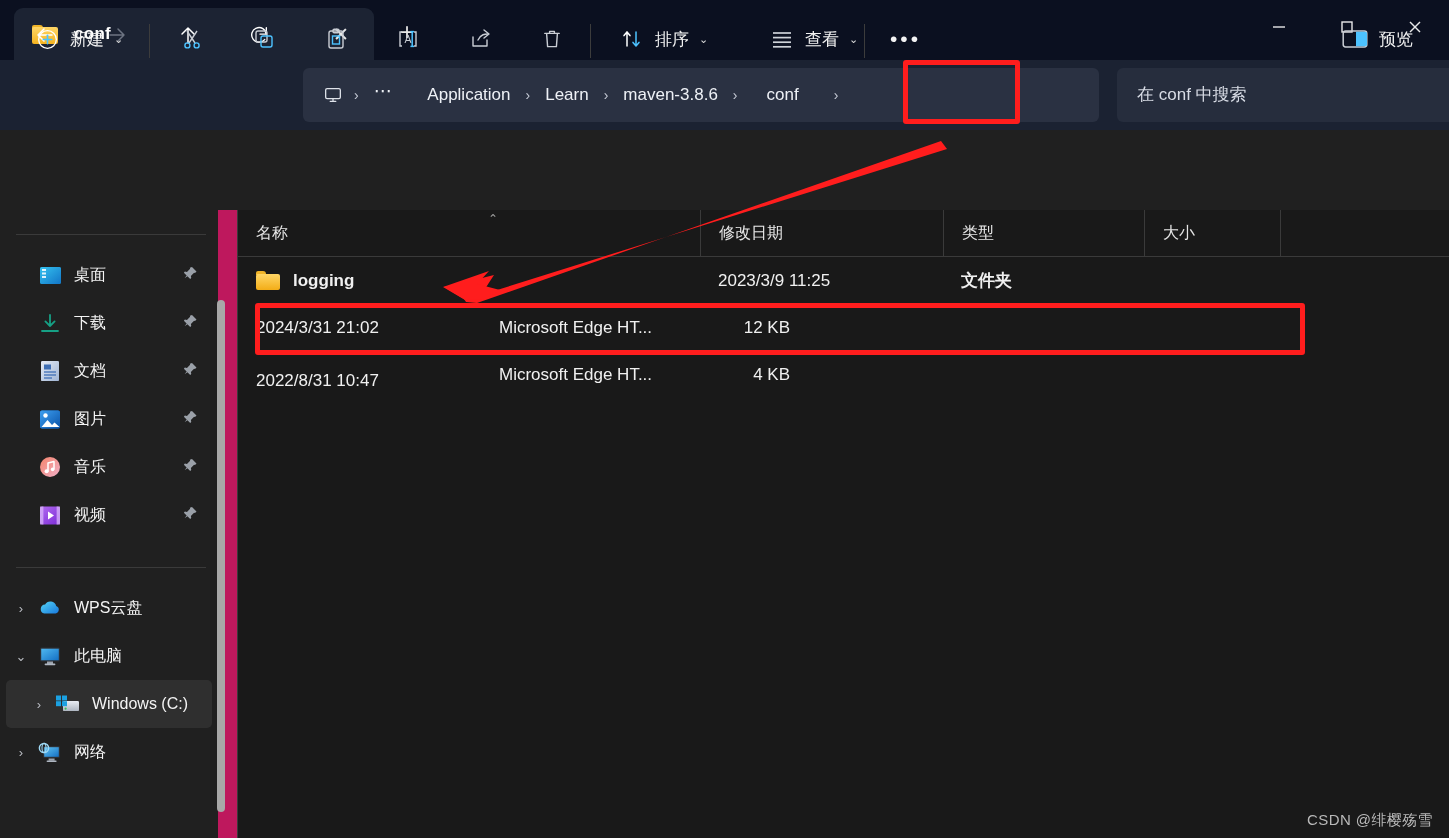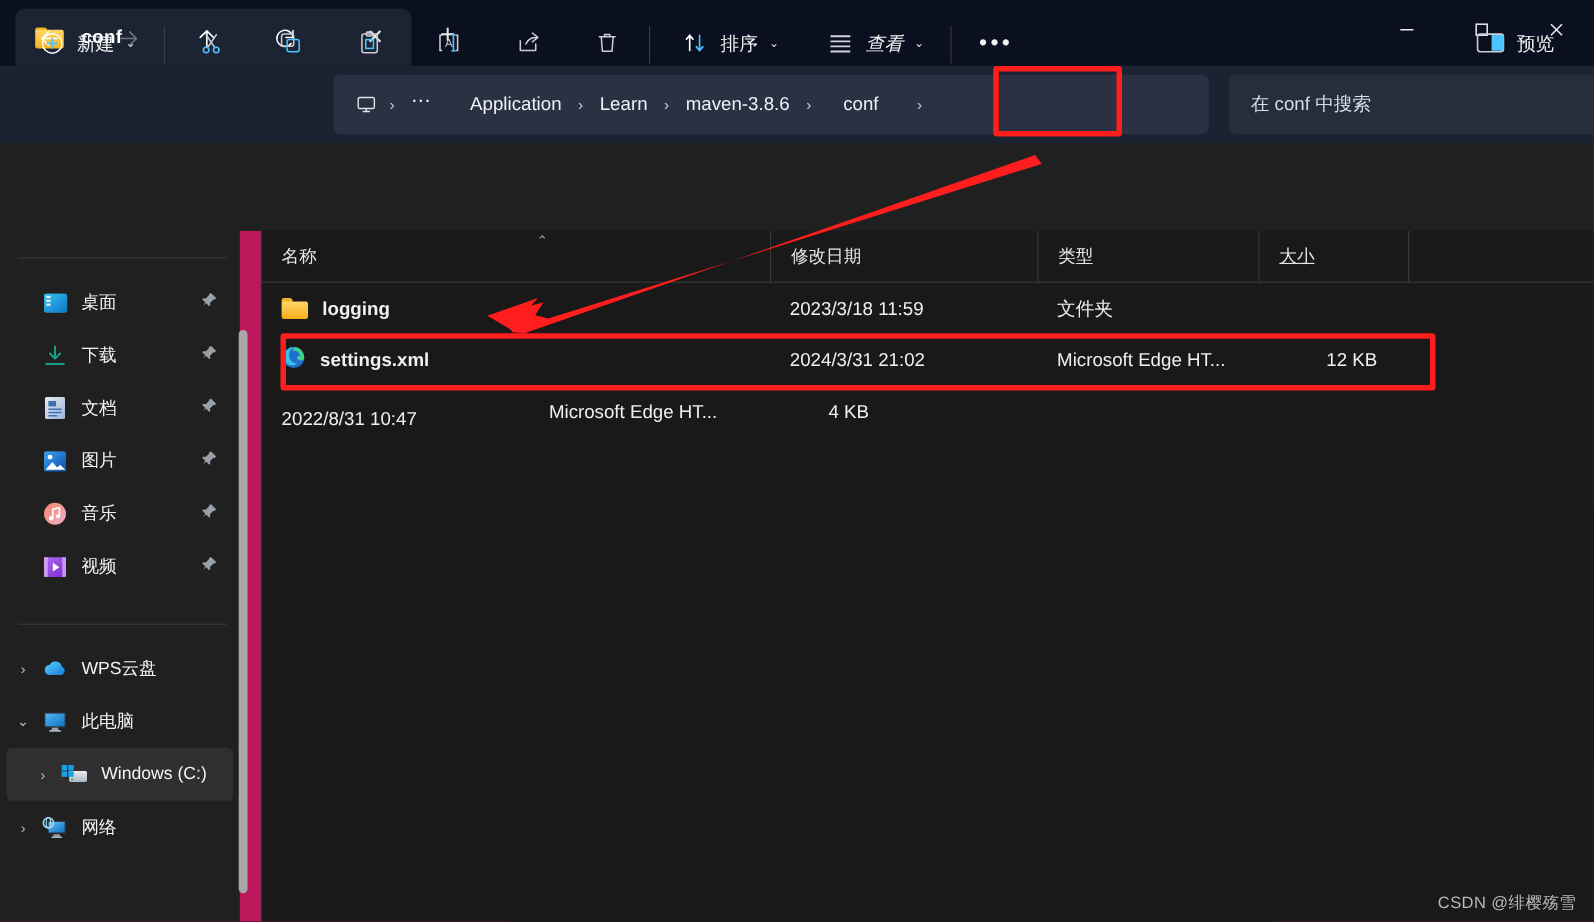--- a/index.html
+++ b/index.html
@@ -399,21 +399,21 @@
     <span class="icobox">
       <svg width="24" height="24" viewBox="0 0 24 24">
           <path d="M7 19V5M7 5L4 8.6M7 5l3 3.6" fill="none" stroke="#ffffff" stroke-width="1.5" stroke-linecap="round" stroke-linejoin="round"></path>
           <path d="M16 5v14M16 19l3-3.6M16 19l-3-3.6" fill="none" stroke="#4cc2ff" stroke-width="1.5" stroke-linecap="round" stroke-linejoin="round"></path>
         </svg>
     </span>
     <span class="lbl">排序</span>
     <span class="chev">⌄</span>
   </div>
 
-  <div class="cmd" style="left:742px;font-style:italic;">
+  <div class="cmd" style="left:760px;">
     <span class="icobox">
       <svg width="24" height="22" viewBox="0 0 24 22">
           <line x1="3" y1="5" x2="21" y2="5" stroke="#cfd3d9" stroke-width="1.7"></line>
           <line x1="3" y1="9.6" x2="21" y2="9.6" stroke="#cfd3d9" stroke-width="1.7"></line>
           <line x1="3" y1="14.2" x2="21" y2="14.2" stroke="#cfd3d9" stroke-width="1.7"></line>
           <line x1="3" y1="18.8" x2="21" y2="18.8" stroke="#cfd3d9" stroke-width="1.7"></line>
         </svg>
     </span>
     <span class="lbl">查看</span>
     <span class="chev">⌄</span>
@@ -660,48 +660,38 @@
   <div class="pane-divider"></div>
 
   <div class="filepane">
     <div class="hdr">
       <div class="cell" style="width:462px;">
         <span>名称</span>
         <span class="sortcaret">⌃</span>
       </div>
       <div class="cell" style="width:243px;">修改日期</div>
       <div class="cell" style="width:201px;">类型</div>
-      <div class="cell" style="width:136px;text-decoration:underline;">大小</div>
+      <div class="cell" style="width:136px;">大小</div>
       <div class="cell" style="width:168px;"></div>
     </div>
 
     <div class="row">
       <div class="c-name" style="width:462px;">
         <span class="folder-ico">
             <span class="b"></span>
             <span class="f"></span>
           </span>
         <span class="nm">logging</span>
       </div>
-      <div class="c-date" style="width:243px;">2023/3/18 11:59</div>
-      <div class="c-type" style="width:201px;">文件夹</div>
+      <div class="c-date" style="width:243px;">2023/3/9 11:25</div>
+      <div class="c-type" style="width:201px;font-weight:bold;">文件夹</div>
       <div class="c-size" style="width:136px;"></div>
     </div>
 
     <div class="row">
-      <div class="c-name" style="width:462px;">
-        <span>
-          <svg width="22" height="22" viewBox="0 0 24 24">
-              <circle cx="12" cy="12" r="10.5" fill="#1f6fd0"></circle>
-              <path d="M12 1.5c5.8 0 10.5 4.7 10.5 10.5 0 2.4-2.6 3.6-5.4 2.6-3-1.1-2-4.6 1.4-4.6-1.2-3.6-4.6-5.6-8.3-4.8C12.7 2.6 12.3 1.5 12 1.5z" fill="#3fd08a"></path>
-              <path d="M2.2 9.4C3.6 4.8 7.9 1.5 12 1.5c-3 1.8-4.6 5-4.6 8.3 0 4.4 3.3 8.2 8.1 8.2-3.8 3.2-9.4 2.3-11.8-2.1-1-1.9-1.1-4.3-.5-6.5z" fill="#35c3e8"></path>
-            </svg>
-        </span>
-        <span class="nm">settings.xml</span>
-      </div>
       <div class="c-date" style="width:243px;">2024/3/31 21:02</div>
       <div class="c-type" style="width:201px;">Microsoft Edge HT...</div>
       <div class="c-size" style="width:136px;">12 KB</div>
     </div>
 
     <div class="row">
       <div class="c-date" style="width:243px;margin-top:12px;">2022/8/31 10:47</div>
       <div class="c-type" style="width:201px;">Microsoft Edge HT...</div>
       <div class="c-size" style="width:136px;">4 KB</div>
     </div>

